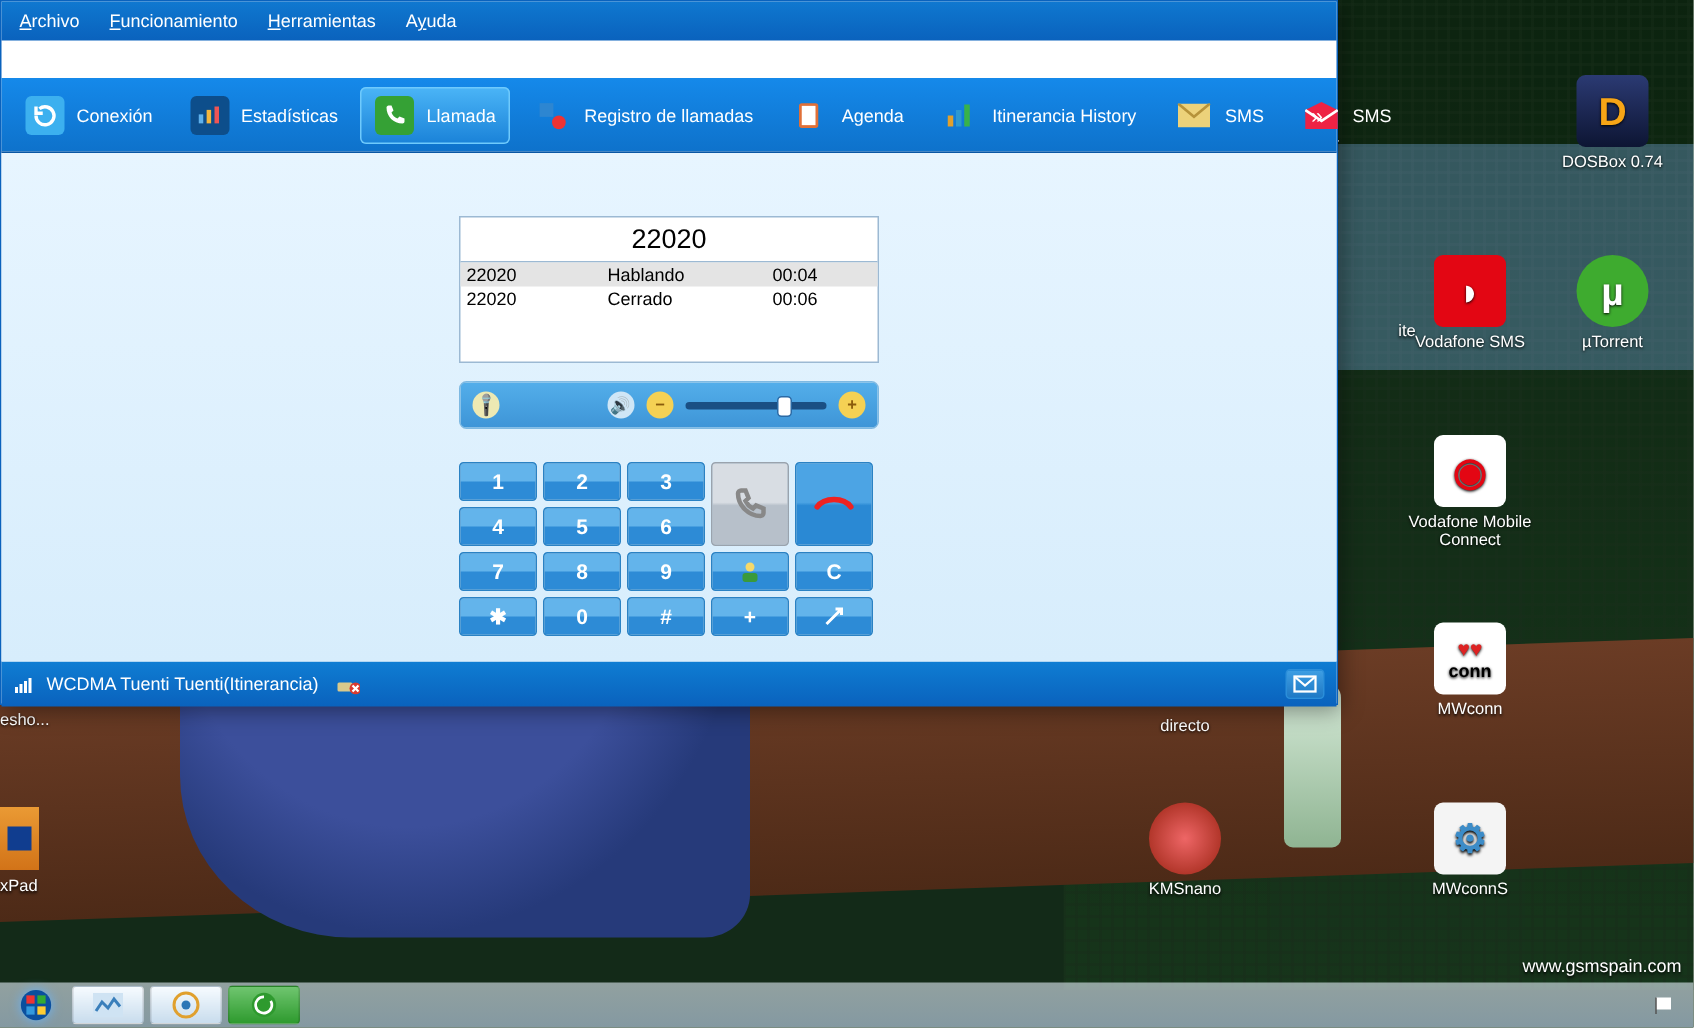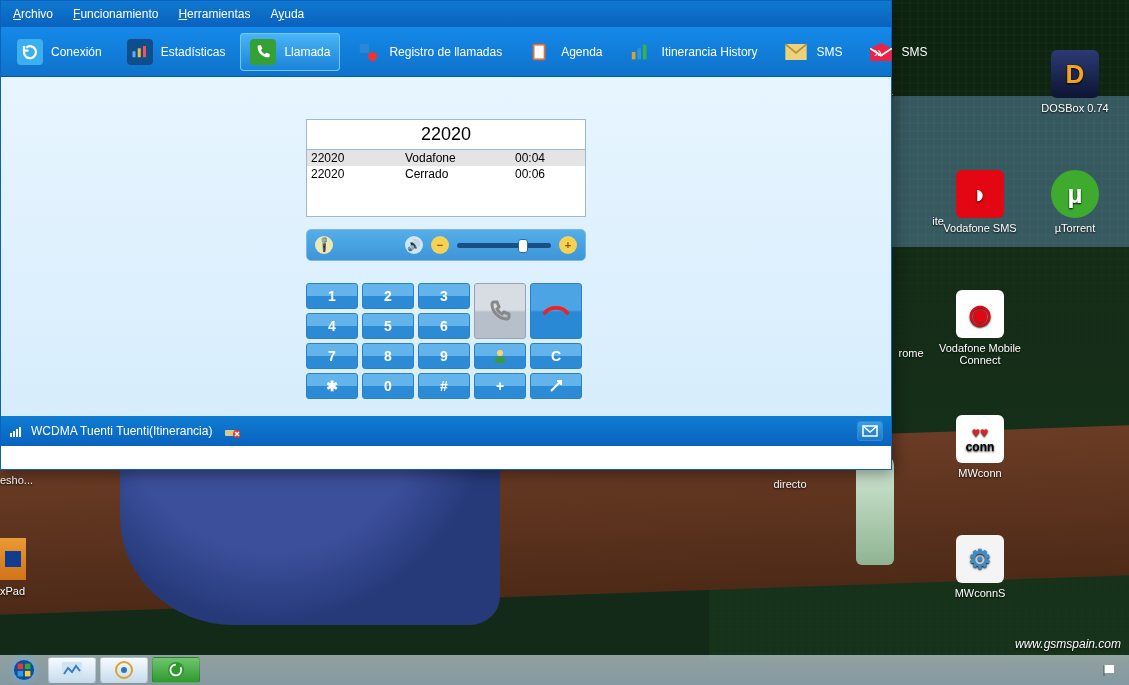--- a/index.html
+++ b/index.html
@@ -49,21 +49,21 @@
     color:#fff; text-shadow:0 1px 2px #000;
     font-size:11px;
   }
   .dicon .glyph {
     width:48px; height:48px; margin:0 auto 4px; border-radius:6px;
     display:flex; align-items:center; justify-content:center;
     font-size:26px; font-weight:bold;
   }
   .watermark {
     position:absolute; right:8px; bottom:34px;
-    color:#fff; font-size:12px; text-shadow:0 1px 2px #000;font-style:italic;
+    color:#fff; font-size:12px; text-shadow:0 1px 2px #000;
   }
 
   
   .mp-window {
     position:absolute; left:0; top:0; width:892px; height:470px;
     background:#fff;
     border:1px solid #0a62bd;
     box-shadow:2px 4px 14px rgba(0,0,0,.4);
   }
   .mp-title {
@@ -92,20 +92,21 @@
   }
   .mp-menu span { cursor:pointer;text-align:right; }
   .mp-menu span u{text-decoration:underline;}
 
   .mp-toolbar {
     height:50px;
     background:linear-gradient(#1589ea,#0e72cb);
     display:flex; align-items:center; padding:0 6px; gap:5px;
     position:relative;
     border-bottom:1px solid #0856a4;
+    margin-top:25px;
   }
   .tbtn {
     display:flex; align-items:center; gap:8px;
     padding:6px 10px; border-radius:4px; cursor:pointer;
     color:#fff; font-size:12px; white-space:nowrap;
   }
   .tbtn .ic {
     width:26px;height:26px;border-radius:4px;
     display:flex;align-items:center;justify-content:center;
   }
@@ -225,33 +226,33 @@
     <div class="glyph" style="background:#e30613;color:#fff">◗</div>
     <span>Vodafone SMS</span>
   </div>
   <div class="dicon" style="left:1030px;top:170px">
     <div class="glyph" style="background:#3eab2f;color:#fff;border-radius:50%">µ</div>
     <span>µTorrent</span>
   </div>
   <div class="dicon" style="left:893px;top:215px">
     <span>ite</span>
   </div>
-  <div class="dicon" style="left:886px;top:295px;width:50px">
-    <div class="glyph"></div>
-    <span>rome</span>
-  </div>
   <div class="dicon" style="left:935px;top:290px">
     <div class="glyph" style="background:#fff;color:#e30613">◉</div>
     <span>Vodafone Mobile Connect</span>
   </div>
   <div class="dicon" style="left:935px;top:415px">
     <div class="glyph" style="background:#fff;color:#000;font-size:12px;flex-direction:column">
       <span style="color:#d22;font-size:14px">♥♥</span>conn
     </div>
     <span>MWconn</span>
+  </div>
+  <div class="dicon" style="left:745px;top:535px">
+    <div class="glyph" style="background:radial-gradient(#e66,#921);border-radius:50%"></div>
+    <span>KMSnano</span>
   </div>
   <div class="dicon" style="left:935px;top:535px">
     <div class="glyph" style="background:#f4f4f4;color:#3c8cc8">⚙</div>
     <span>MWconnS</span>
   </div>
   <div class="dicon" style="left:745px;top:478px">
     <span>directo</span>
   </div>
 </div>
 
@@ -354,21 +355,21 @@
     </div>
   </div>
 
   <div class="mp-body">
 
     <div class="call-panel">
       <div class="call-title">22020</div>
       <div class="call-rows">
         <div class="crow sel">
           <span class="c1">22020</span>
-          <span class="c2">Vodafone</span>
+          <span class="c2">Hablando</span>
           <span class="c3">00:04</span>
         </div>
         <div class="crow">
           <span class="c1">22020</span>
           <span class="c2">Cerrado</span>
           <span class="c3">00:06</span>
         </div>
       </div>
     </div>
 

